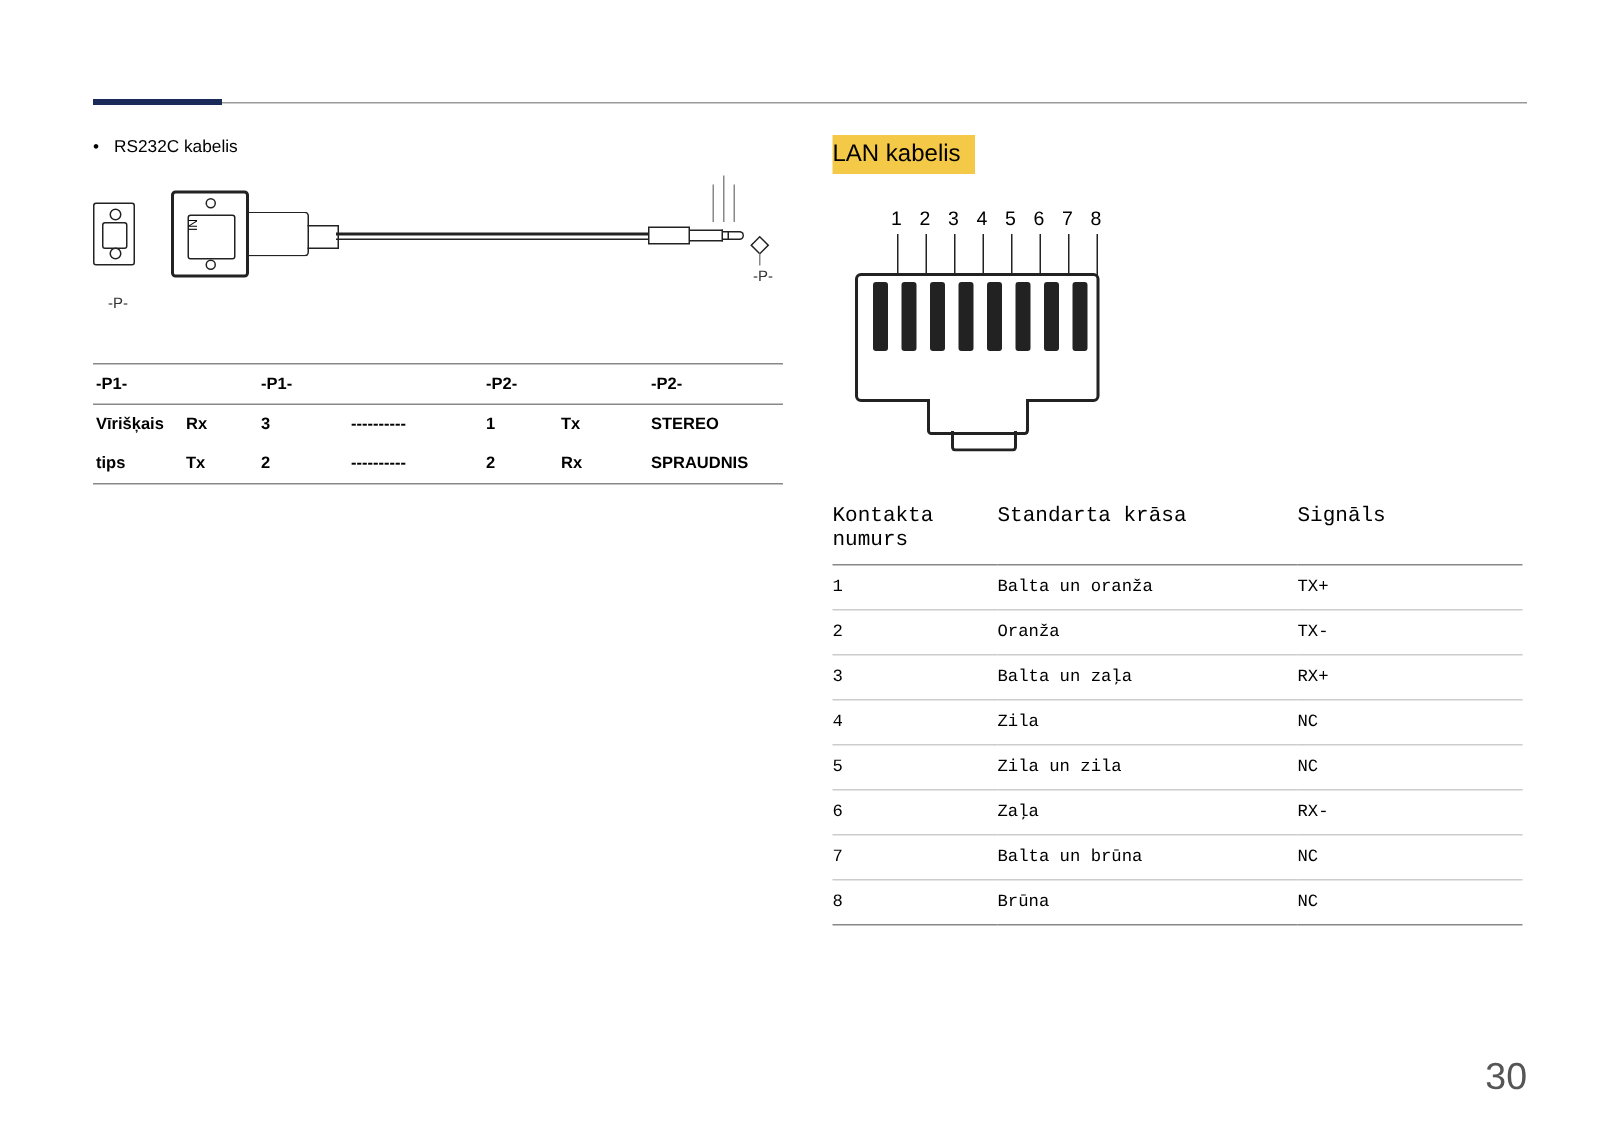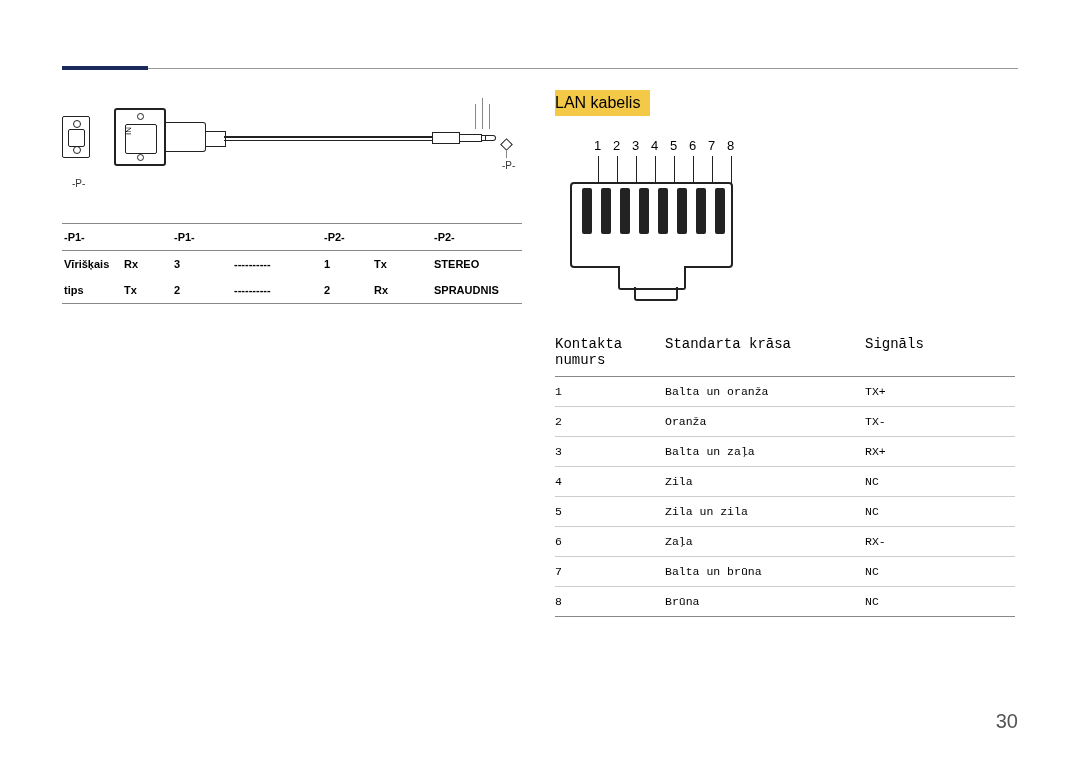--- a/index.html
+++ b/index.html
@@ -300,33 +300,34 @@
     border-bottom: 1px solid #ccc;
   }
   .lan-table tbody tr:last-child td {
     border-bottom: 1px solid #888;
   }
 
   .page-num {
     position: absolute;
     bottom: 30px;
     right: 62px;
-    font-size: 20px;
+    font-size: 25px;
     color: #555;
   }
 </style>
 </head>
 <body>
 
 <div class="topline"></div>
 <div class="topline-accent"></div>
 
 <div class="page">
 
   <div class="col">
+    <div class="bullet-line">RS232C kabelis</div>
 
     <div class="rs232-diagram">
       <div class="dsub-side">
           <div class="inner"></div>
         </div>
       <div class="dsub-main">
         <div class="screw t"></div>
           <div class="screw b"></div>
         <div class="trap"></div>
         <div class="in-label">IN</div>

